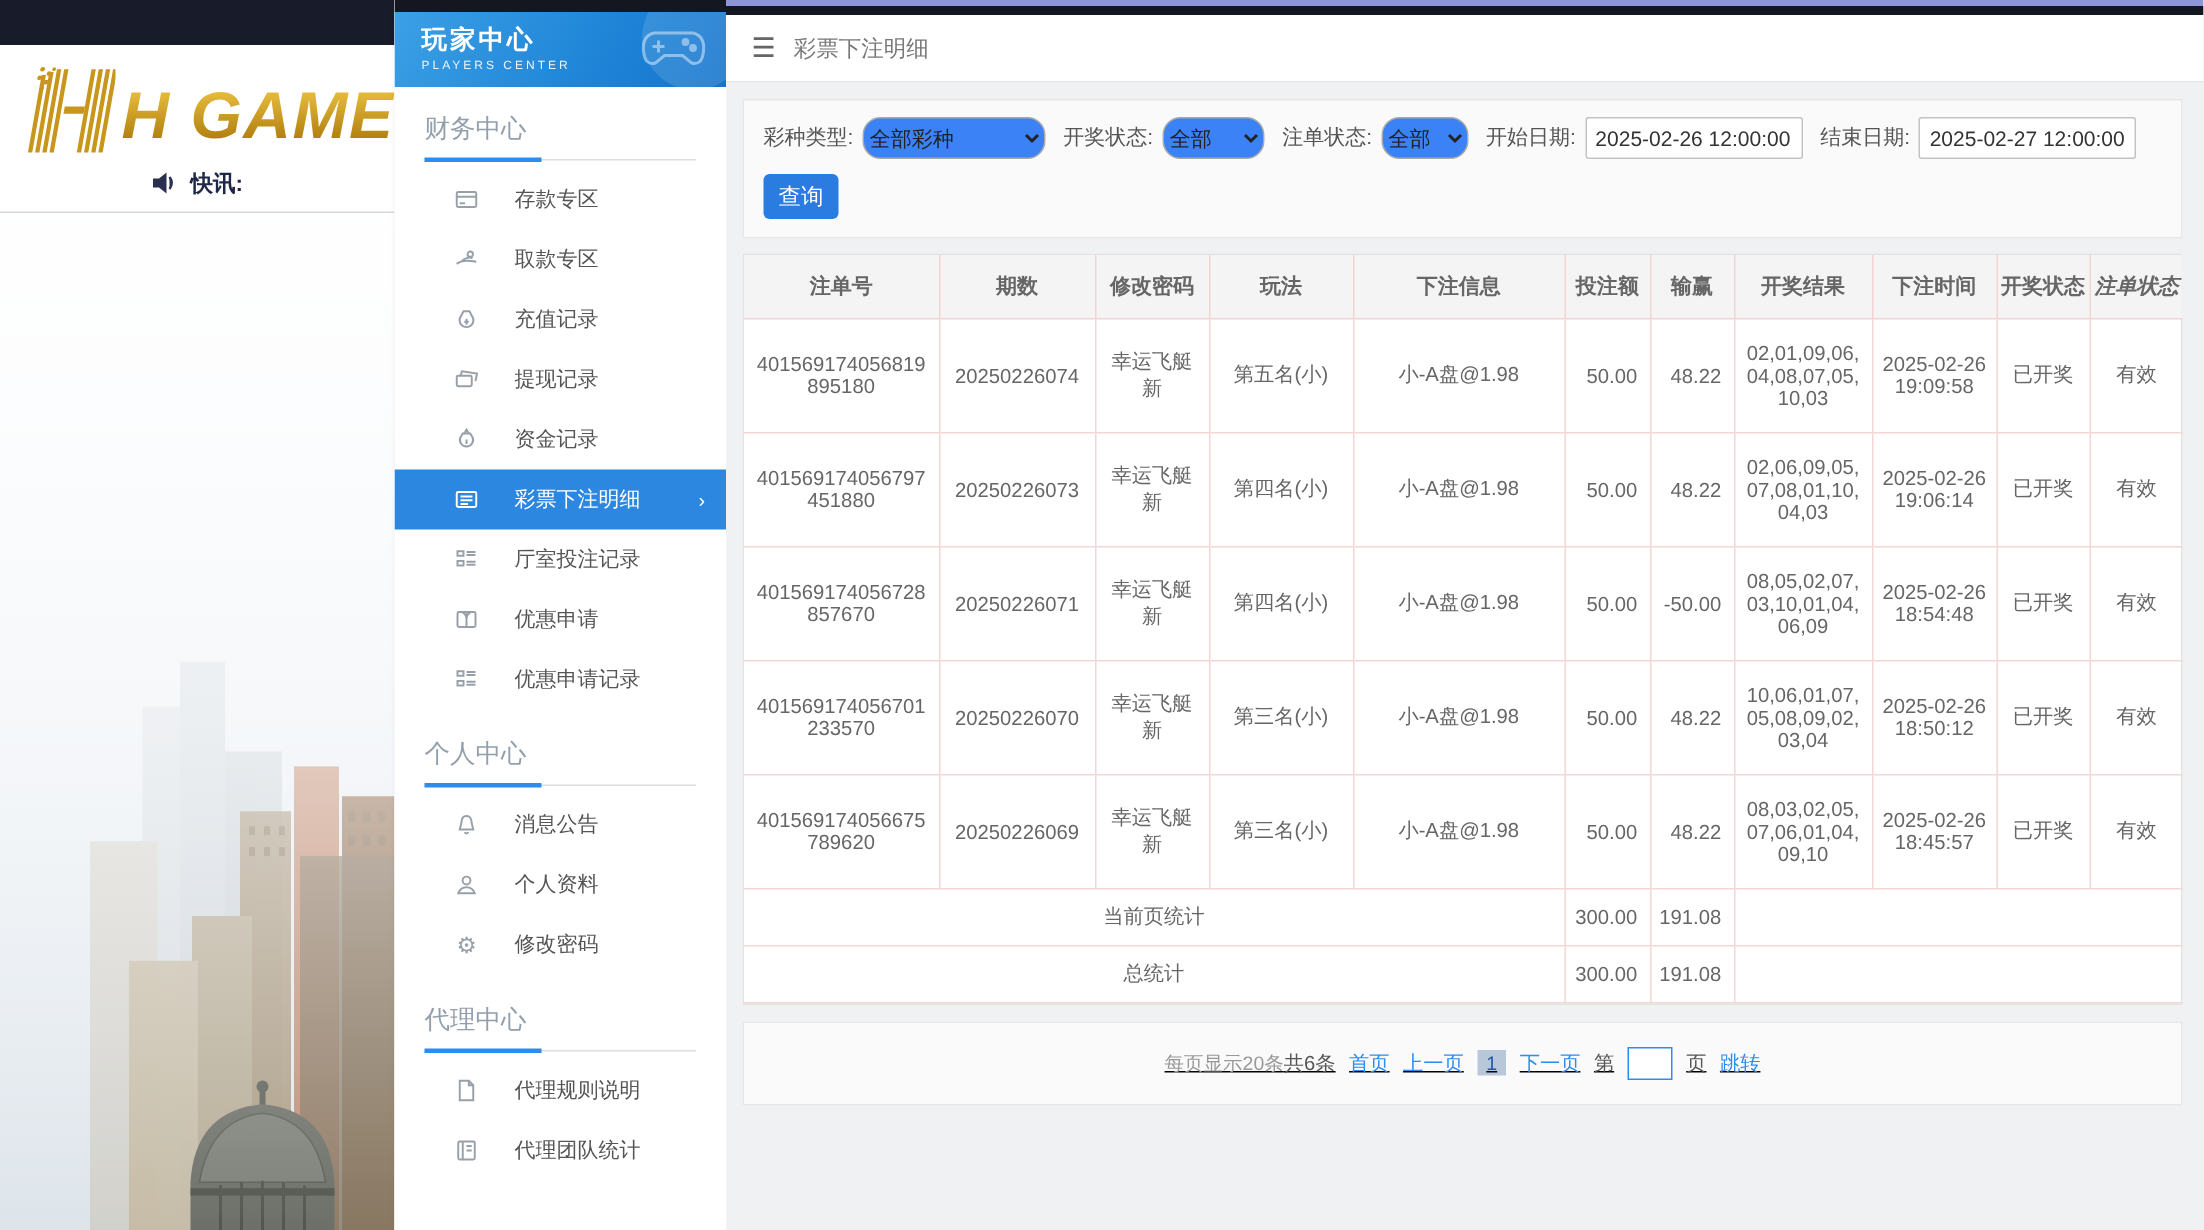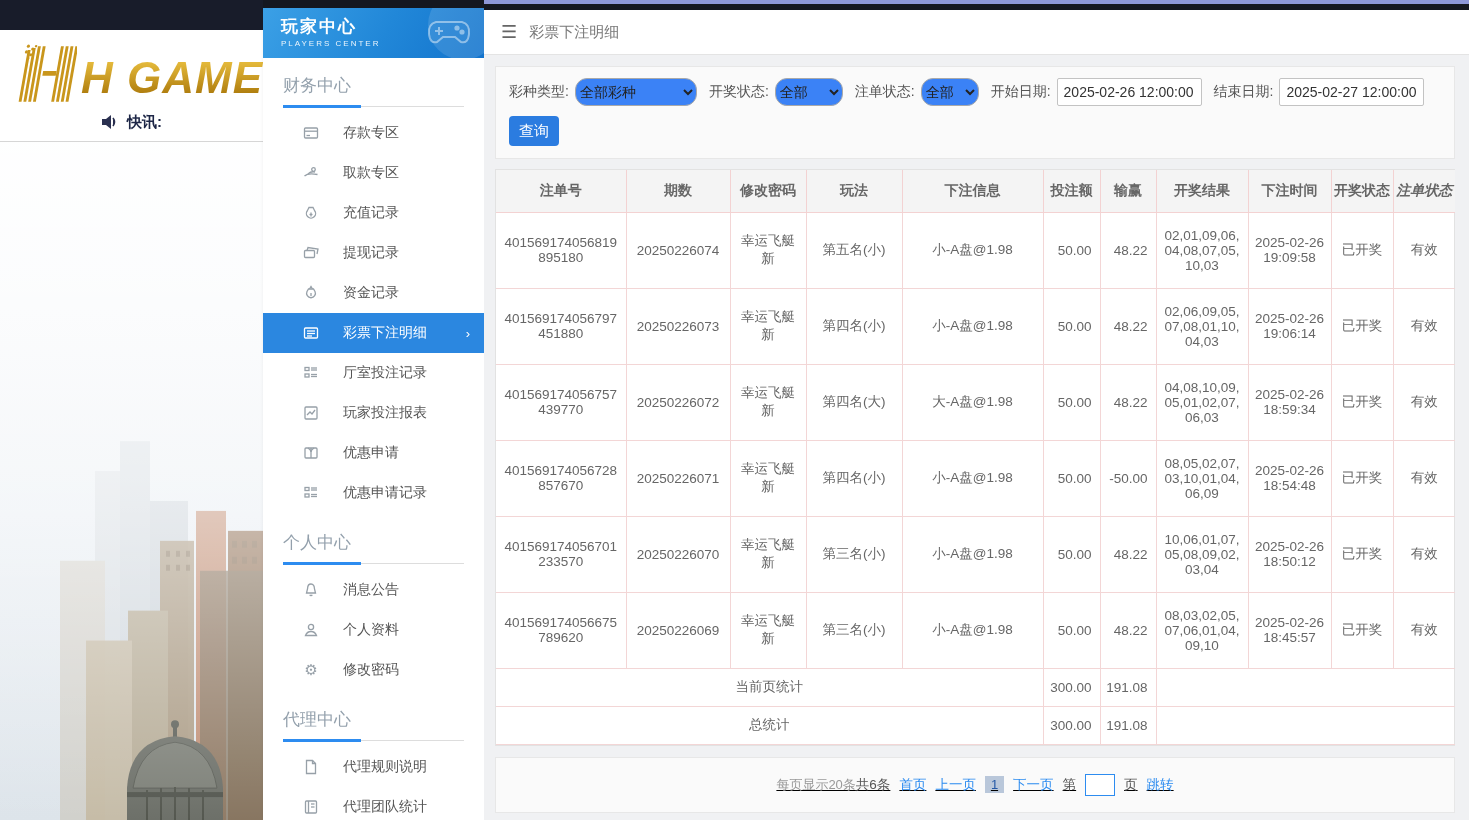--- a/index.html
+++ b/index.html
@@ -259,29 +259,20 @@
           <svg width="16" height="16" viewBox="0 0 16 16">
             <rect x="2" y="2.5" width="4" height="3"></rect>
             <line x1="8" y1="3" x2="14" y2="3"></line>
             <line x1="8" y1="5" x2="14" y2="5"></line>
             <rect x="2" y="9" width="4" height="3"></rect>
             <line x1="8" y1="9.5" x2="14" y2="9.5"></line>
             <line x1="8" y1="11.5" x2="14" y2="11.5"></line>
           </svg>
         </span>
       <span>厅室投注记录</span>
-    </div>
-    <div class="mi">
-      <span class="ic">
-          <svg width="16" height="16" viewBox="0 0 16 16">
-            <rect x="2" y="2" width="12" height="12" rx="1"></rect>
-            <polyline points="4,10 7,7 9,9 12,5"></polyline>
-          </svg>
-        </span>
-      <span>玩家投注报表</span>
     </div>
     <div class="mi">
       <span class="ic">
           <svg width="16" height="16" viewBox="0 0 16 16">
             <rect x="2" y="3" width="12" height="10" rx="1"></rect>
             <path d="M8 3 V13"></path>
             <path d="M5 3 Q8 5 8 7 Q8 5 11 3"></path>
           </svg>
         </span>
       <span>优惠申请</span>
@@ -428,33 +419,20 @@
             <td>第四名(小)</td>
             <td>小-A盘@1.98</td>
             <td class="num">50.00</td>
             <td class="num">48.22</td>
             <td>02,06,09,05,07,08,01,10,04,03</td>
             <td>2025-02-26 19:06:14</td>
             <td>已开奖</td>
             <td>有效</td>
           </tr>
           <tr class="datarow">
-            <td>401569174056757439770</td>
-            <td>20250226072</td>
-            <td>幸运飞艇新</td>
-            <td>第四名(大)</td>
-            <td>大-A盘@1.98</td>
-            <td class="num">50.00</td>
-            <td class="num">48.22</td>
-            <td>04,08,10,09,05,01,02,07,06,03</td>
-            <td>2025-02-26 18:59:34</td>
-            <td>已开奖</td>
-            <td>有效</td>
-          </tr>
-          <tr class="datarow">
             <td>401569174056728857670</td>
             <td>20250226071</td>
             <td>幸运飞艇新</td>
             <td>第四名(小)</td>
             <td>小-A盘@1.98</td>
             <td class="num">50.00</td>
             <td class="num">-50.00</td>
             <td>08,05,02,07,03,10,01,04,06,09</td>
             <td>2025-02-26 18:54:48</td>
             <td>已开奖</td>

